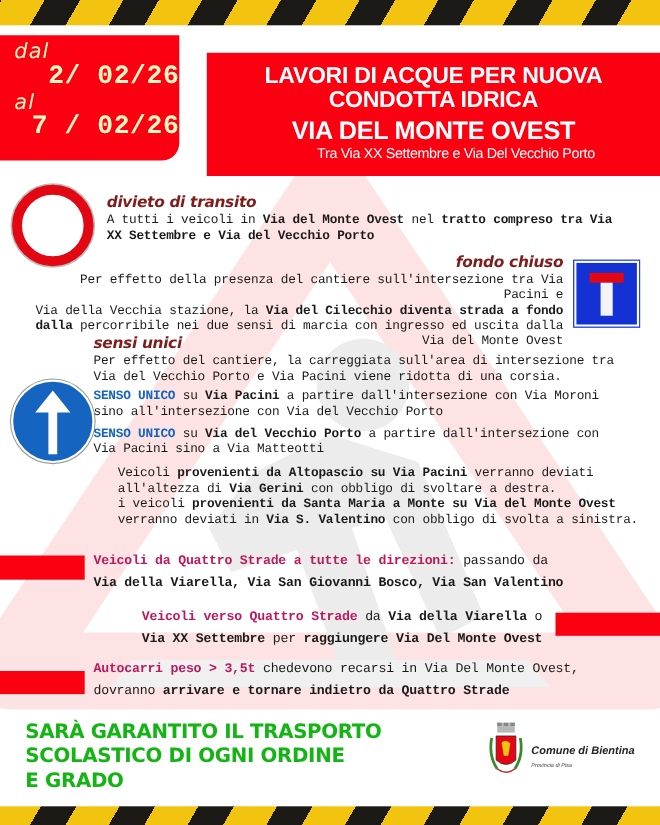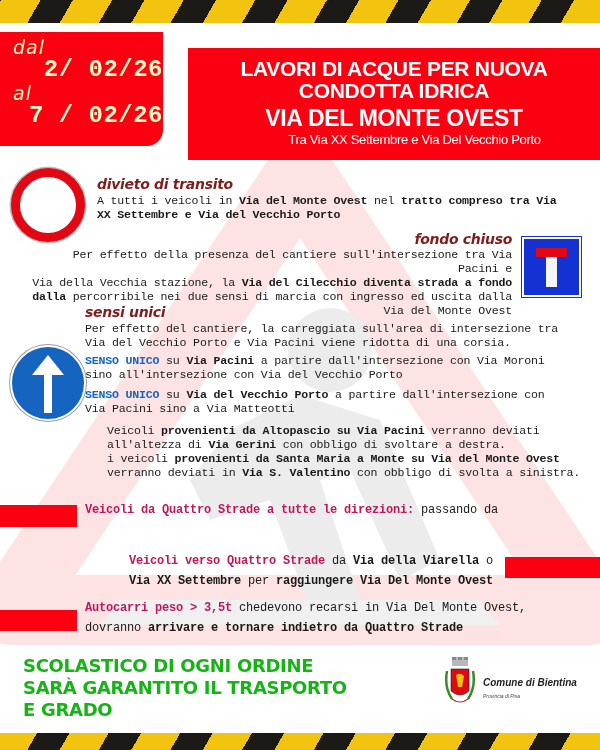--- a/index.html
+++ b/index.html
@@ -120,37 +120,38 @@
 <div class="txt" style="left:95px; top:424px;margin-left:12px;">
   <span>Veicoli </span><b>provenienti da Altopascio su Via Pacini</b><span> verranno deviati</span><br>
   <span>all'altezza di </span><b>Via Gerini</b><span> con obbligo di svoltare a destra.</span><br>
   <span>i veicoli </span><b>provenienti da Santa Maria a Monte su Via del Monte Ovest</b><br>
   <span>verranno deviati in </span><b>Via S. Valentino</b><span> con obbligo di svolta a sinistra.</span>
 </div>
 
 <div class="redbar" style="left:0; top:505px; width:77px; height:22px;"></div>
 <div class="txt" style="left:85px; top:500px; font-size:12px; line-height:20px;">
   <span class="red">Veicoli da Quattro Strade a  tutte le direzioni:</span><span> passando da</span><br>
+  <b>Via della Viarella, Via San Giovanni Bosco, Via San Valentino</b>
 </div>
 
 <div class="txt" style="right:107px; top:551px; text-align:right; font-size:12px; line-height:20px;">
   <span class="red">Veicoli verso Quattro Strade</span><span>  da </span><b>Via della Viarella</b><span> o</span><br>
   <b>Via XX Settembre</b><span> per </span><b>raggiungere Via Del Monte Ovest</b>
 </div>
 <div class="redbar" style="left:505px; top:557px; width:95px; height:21px;"></div>
 
 <div class="redbar" style="left:0; top:610px; width:77px; height:21px;"></div>
 <div class="txt" style="left:85px; top:598px; font-size:12px; line-height:20px;">
   <span class="red">Autocarri peso &gt; 3,5t</span><span>   chedevono recarsi in Via Del Monte Ovest,</span><br>
   <span>dovranno </span><b>arrivare e tornare indietro da  Quattro Strade</b>
 </div>
 
 <div class="green-msg">
+  <div>SARÀ GARANTITO IL TRASPORTO</div>
   <div>SCOLASTICO DI OGNI ORDINE</div>
-  <div>SARÀ GARANTITO IL TRASPORTO</div>
   <div>E GRADO</div>
 </div>
 
 <div class="logo">
   <svg class="crest" viewBox="0 0 32 58">
     <rect x="8" y="2" width="16" height="9" fill="#b8b8b8"></rect>
     <rect x="8" y="2" width="4" height="3" fill="#888"></rect>
     <rect x="14" y="2" width="4" height="3" fill="#888"></rect>
     <rect x="20" y="2" width="4" height="3" fill="#888"></rect>
     <path d="M7 14 H25 V36 Q16 44 7 36 Z" fill="#e30613" stroke="#222" stroke-width="0.6"></path>

